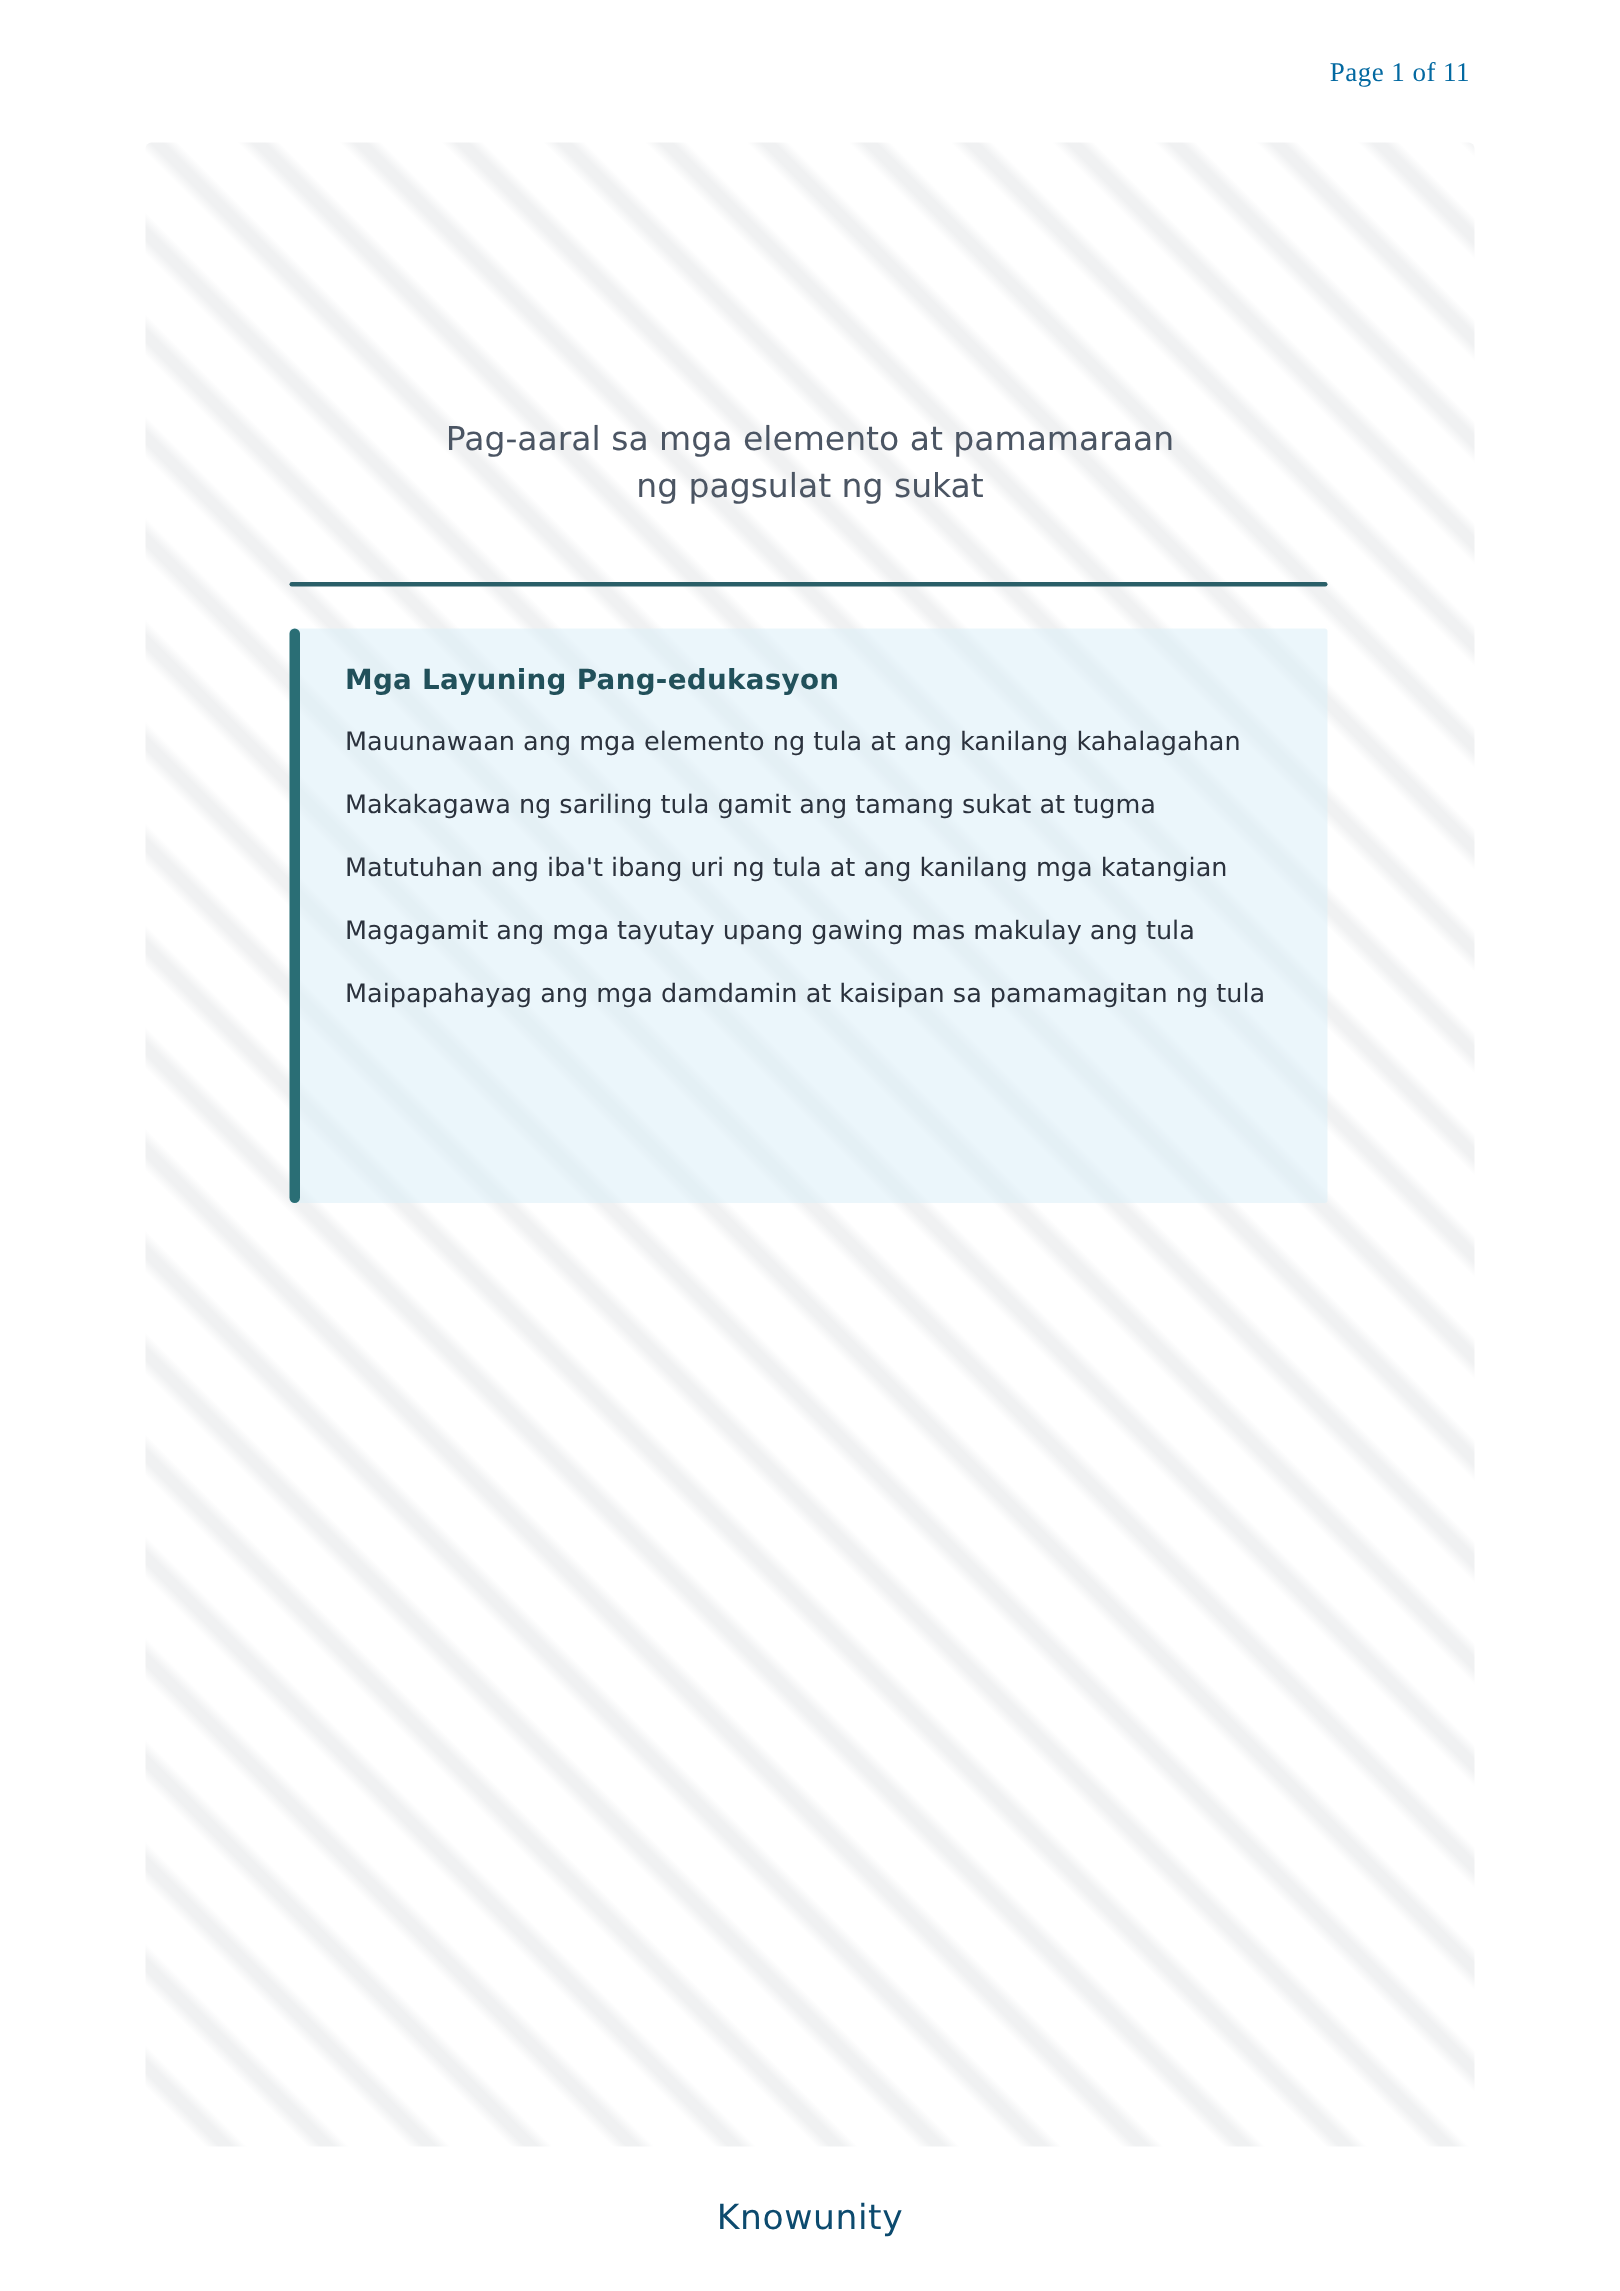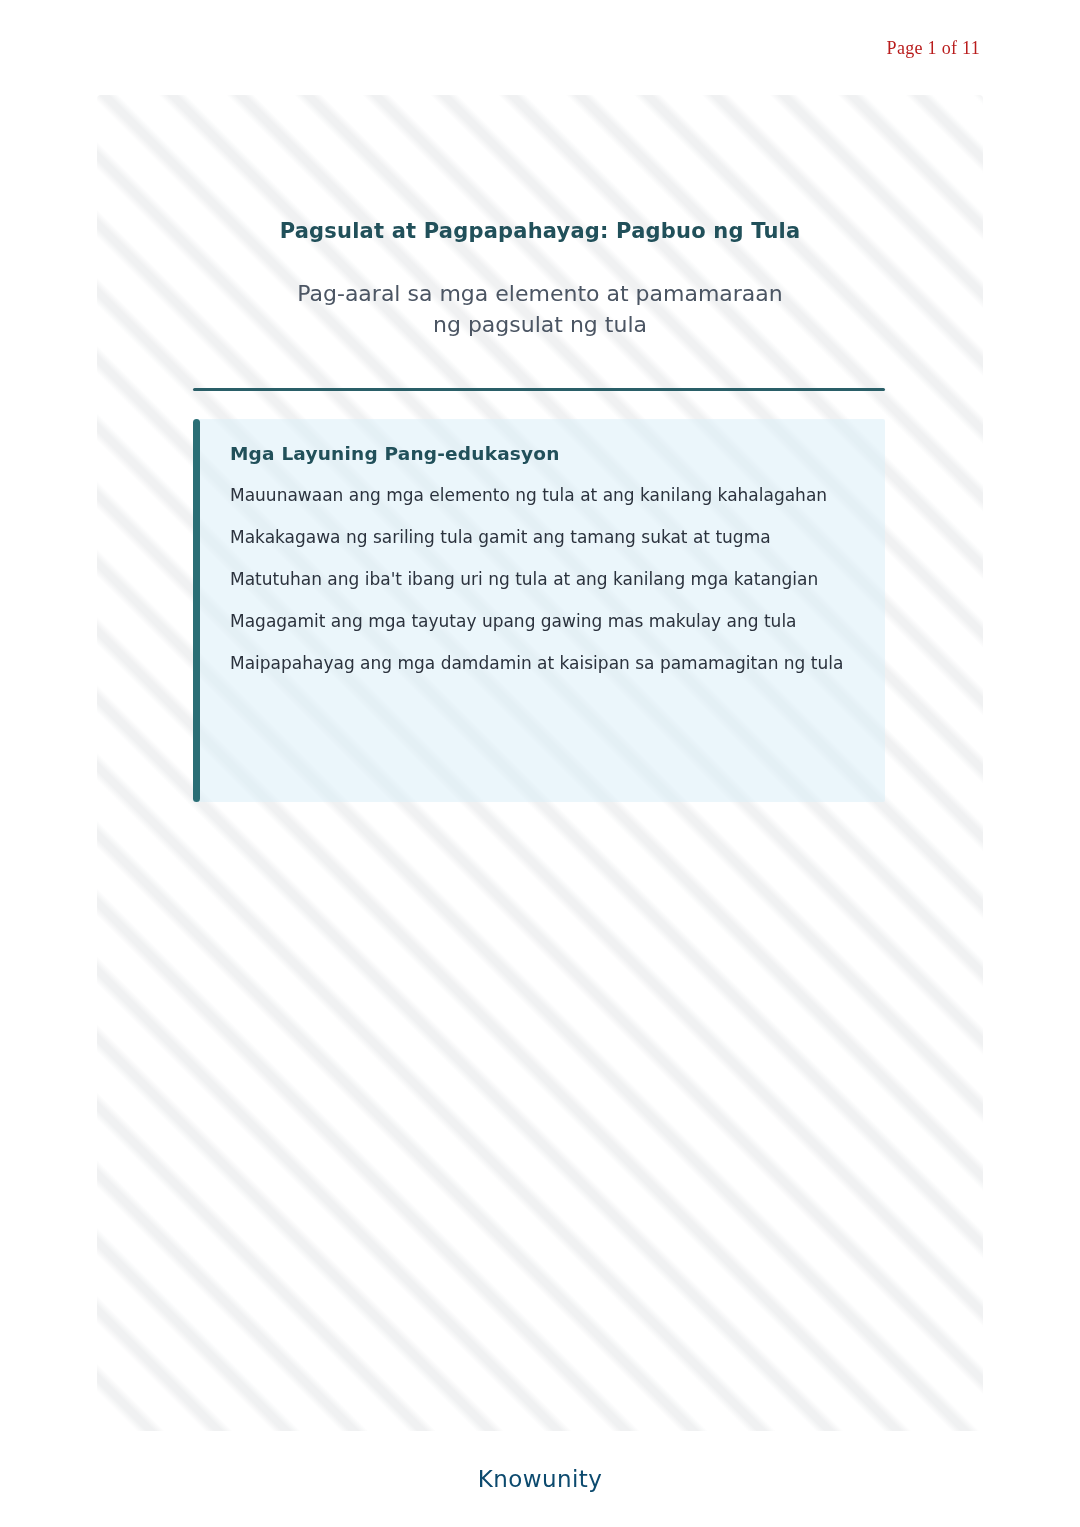--- a/index.html
+++ b/index.html
@@ -13,21 +13,21 @@
     overflow: hidden;
   }
 
   
   .page-header {
     position: absolute;
     top: 38px;
     right: 100px;
     font-family: "Liberation Serif", "DejaVu Serif", serif;
     font-size: 18px;
-    color: #b91c1c;
+    color: #0369a1;
     letter-spacing: 0.3px;
   }
 
   
   .content-panel {
     position: absolute;
     left: 97px;
     top: 95px;
     width: 886px;
     height: 1336px;
@@ -129,23 +129,22 @@
     letter-spacing: 0.4px;
   }
 </style>
 </head>
 <body>
 
 <div class="page-header">Page 1 of 11</div>
 
 <div class="content-panel">
 
-  <div class="doc-title">Pagsulat at Pagpapahayag: Pagbuo ng Tula</div>
 
-  <div class="doc-subtitle">Pag-aaral sa mga elemento at pamamaraan ng pagsulat ng tula</div>
+  <div class="doc-subtitle">Pag-aaral sa mga elemento at pamamaraan ng pagsulat ng sukat</div>
 
   <div class="divider-rule"></div>
 
   <div class="objectives-box">
 
     <div class="obj-accent-bar"></div>
 
     <p class="obj-heading">Mga Layuning Pang-edukasyon</p>
 
     <p class="obj-item">Mauunawaan ang mga elemento ng tula at ang kanilang kahalagahan</p>

